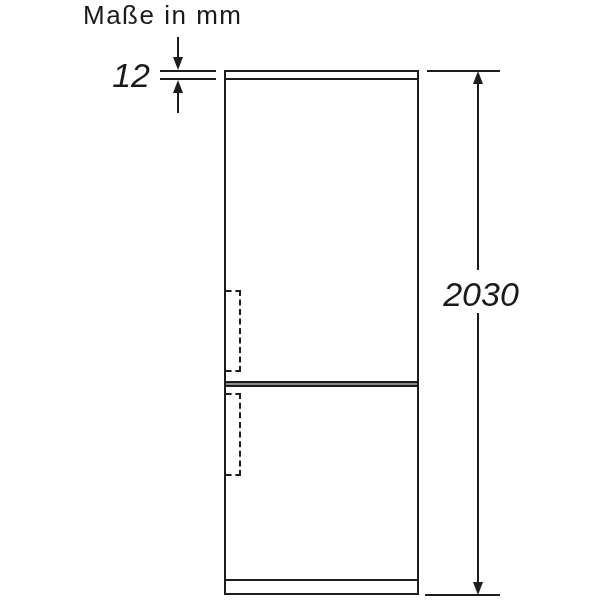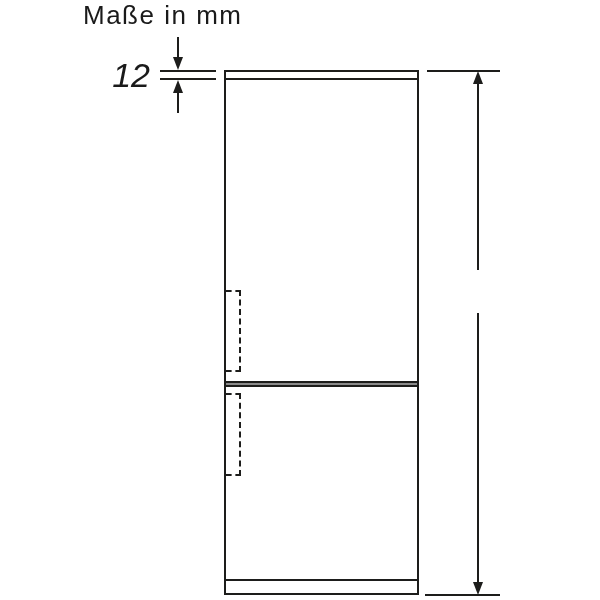--- a/index.html
+++ b/index.html
@@ -126,16 +126,17 @@
   <div class="vline dim12-up-line"></div>
   <div class="arr arr-down arr-12-down"></div>
   <div class="vline dim12-low-line"></div>
   <div class="arr arr-up arr-12-up"></div>
   <div class="dim-label label-12">12</div>
 
   <div class="ext ext-2030-top"></div>
   <div class="ext ext-2030-bot"></div>
   <div class="arr arr-up arr-2030-up"></div>
   <div class="vline dim2030-up-line"></div>
+  <div class="dim-label label-2030">2030</div>
   <div class="vline dim2030-low-line"></div>
   <div class="arr arr-down arr-2030-down"></div>
 
 </div>
 
 </body></html>

